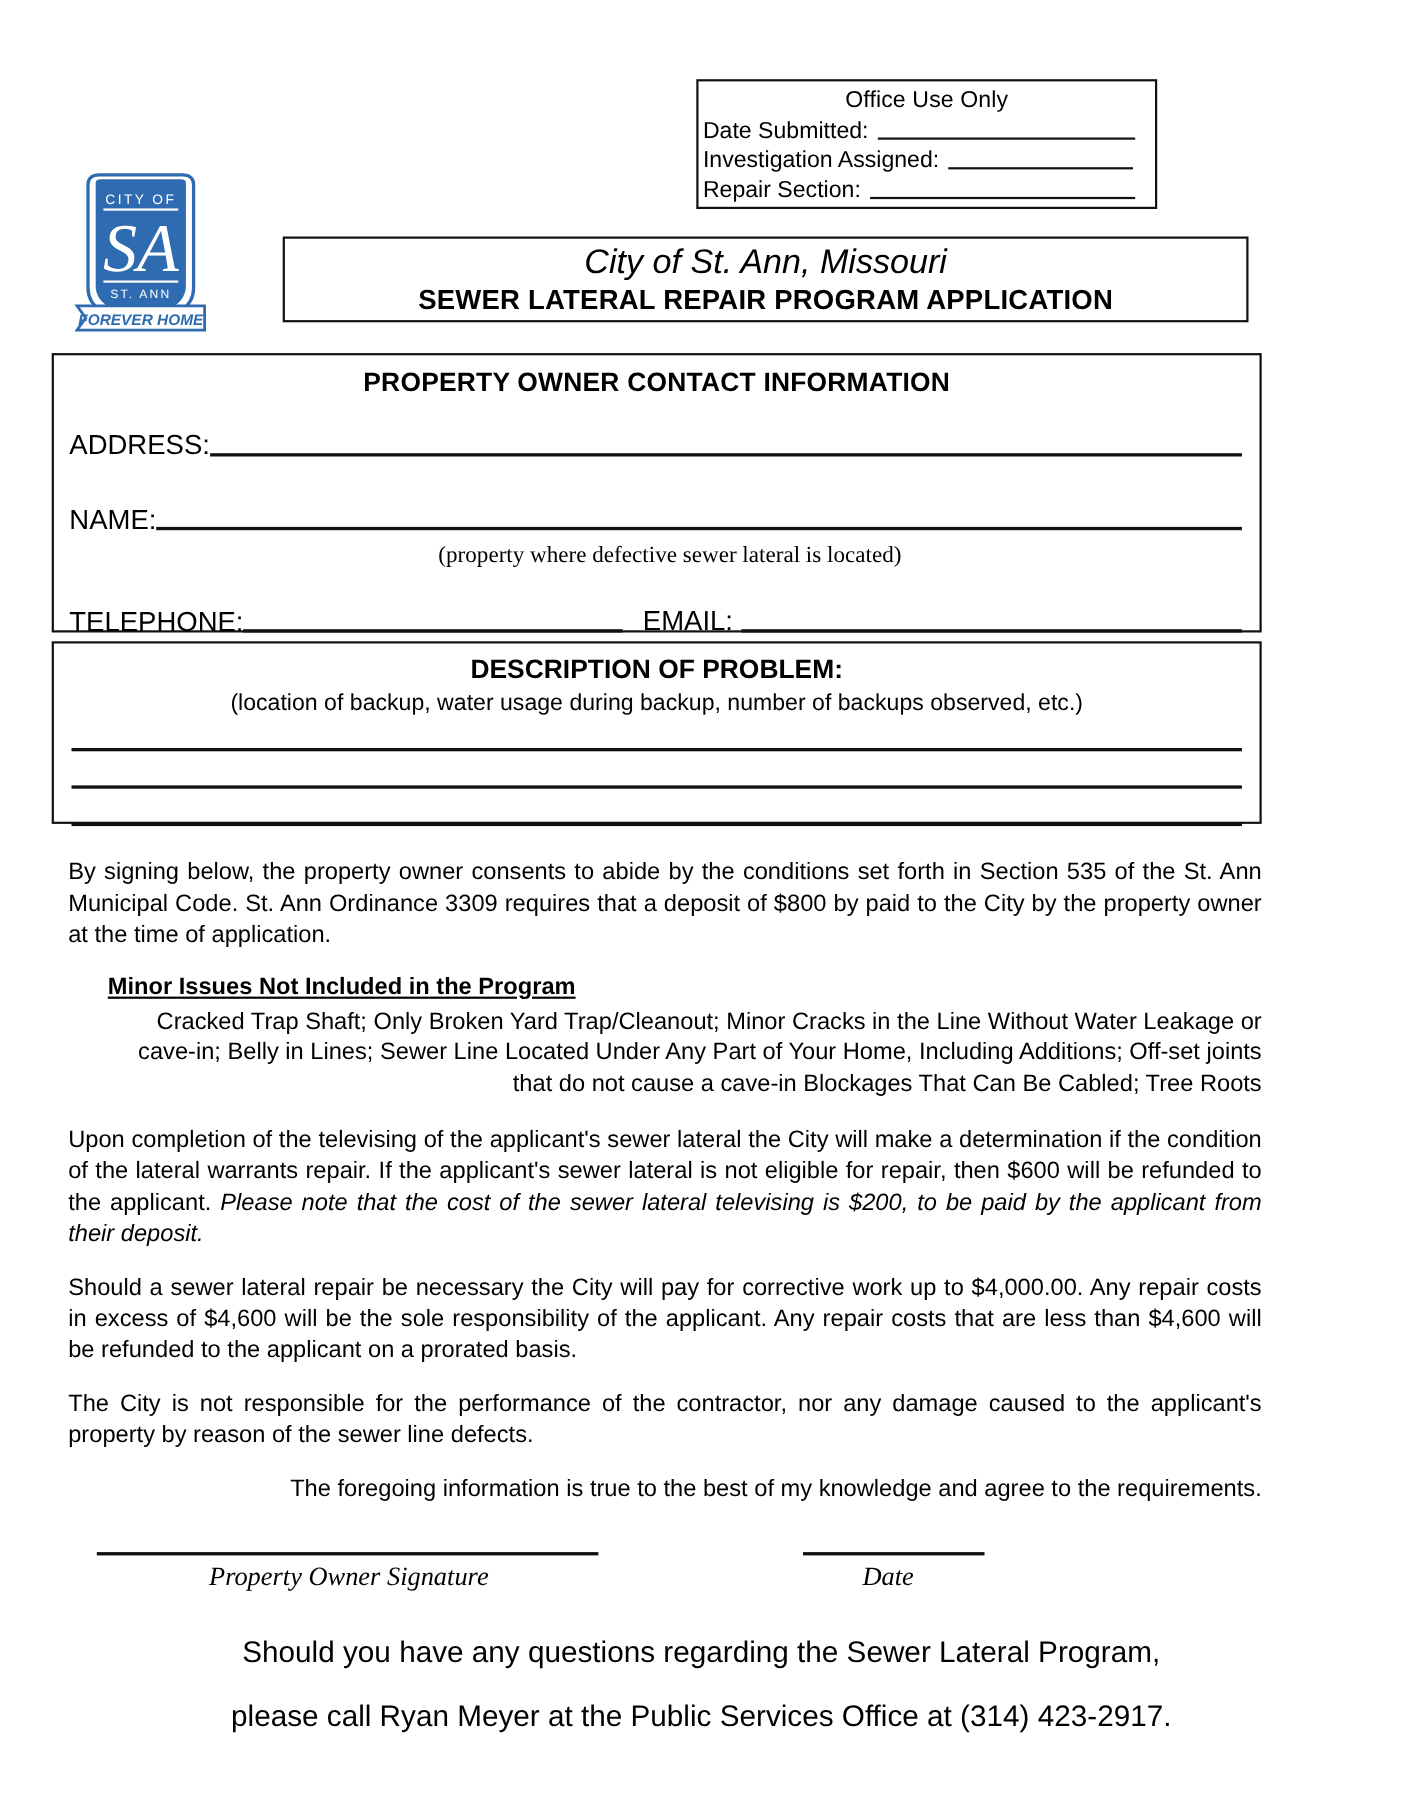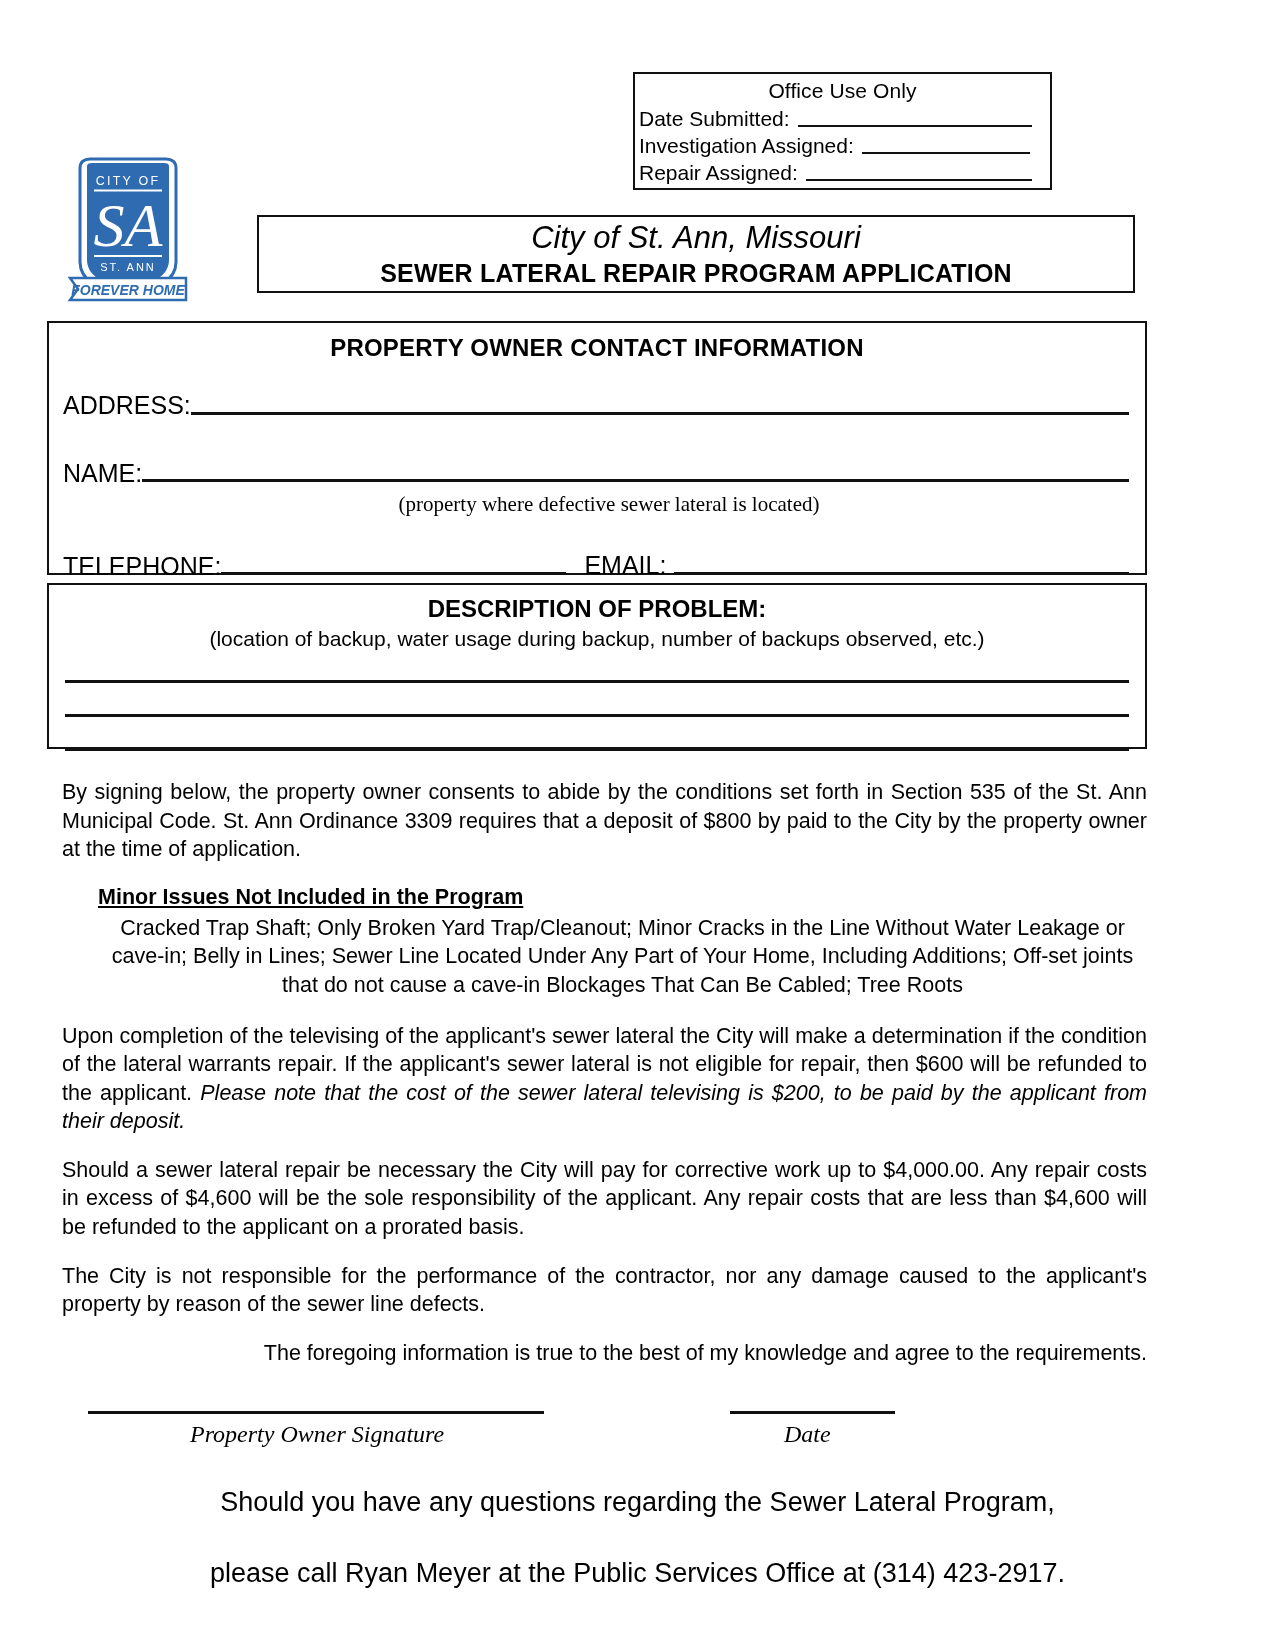--- a/index.html
+++ b/index.html
@@ -193,21 +193,21 @@
     font-size: 21.5px;
     font-weight: bold;
     text-decoration: underline;
     margin: 0 0 2px 36px;
     line-height: 1.3;
   }
   .minor-body {
     font-size: 21.5px;
     line-height: 1.33;
     margin: 0 0 22px 36px;
-    text-align: center;
+    text-align: right;
   }
 
   
   .sig-wrap {
     position: absolute;
     left: 62px;
     top: 1395px;
     width: 1100px;
     height: 70px;
   }
@@ -232,39 +232,39 @@
     position: absolute;
     left: 0;
     top: 1470px;
     width: 1275px;
     text-align: center;
   }
   .footer-line {
     font-size: 27px;
     line-height: 1.2;
   }
-  .footer-line.l1 { margin-bottom: 39px; }
+  .footer-line.l1 { margin-bottom: 26px; }
 </style>
 </head>
 <body>
 
 <div class="page">
 
   <div class="office-box">
     <div class="office-title">Office Use Only</div>
     <div class="office-row r1">
       <span class="lbl">Date Submitted:</span>
       <span class="rule"></span>
     </div>
     <div class="office-row r2">
       <span class="lbl">Investigation Assigned:</span>
       <span class="rule"></span>
     </div>
     <div class="office-row r3">
-      <span class="lbl">Repair Assigned:</span>
+      <span class="lbl">Repair Section:</span>
       <span class="rule"></span>
     </div>
   </div>
 
   <div class="logo">
     <svg width="124" height="158" viewBox="0 0 124 158" xmlns="http://www.w3.org/2000/svg">
 
       <path d="M14 14 C14 8 18 5 24 5 L100 5 C106 5 110 8 110 14 L110 108 C110 126 92 136 62 143 C32 136 14 126 14 108 Z" fill="none" stroke="#2e6bb0" stroke-width="3"></path>
 
       <path d="M21 12 C21 10 23 9 26 9 L98 9 C101 9 103 10 103 12 L103 106 C103 121 88 130 62 136 C36 130 21 121 21 106 Z" fill="#2e6bb0"></path>

